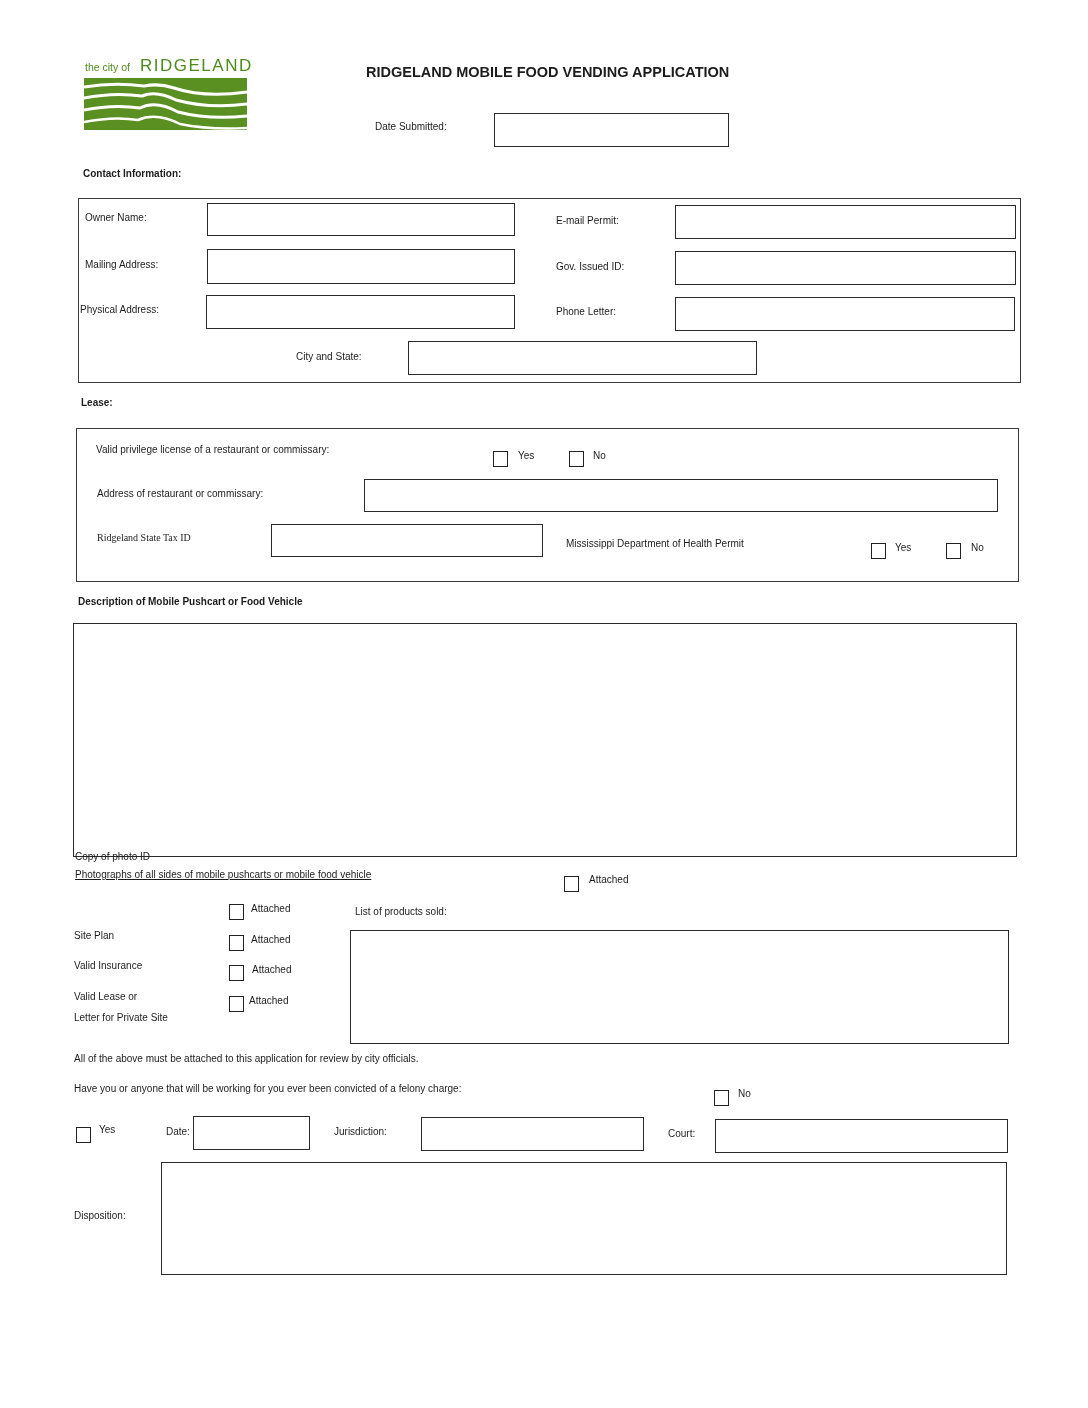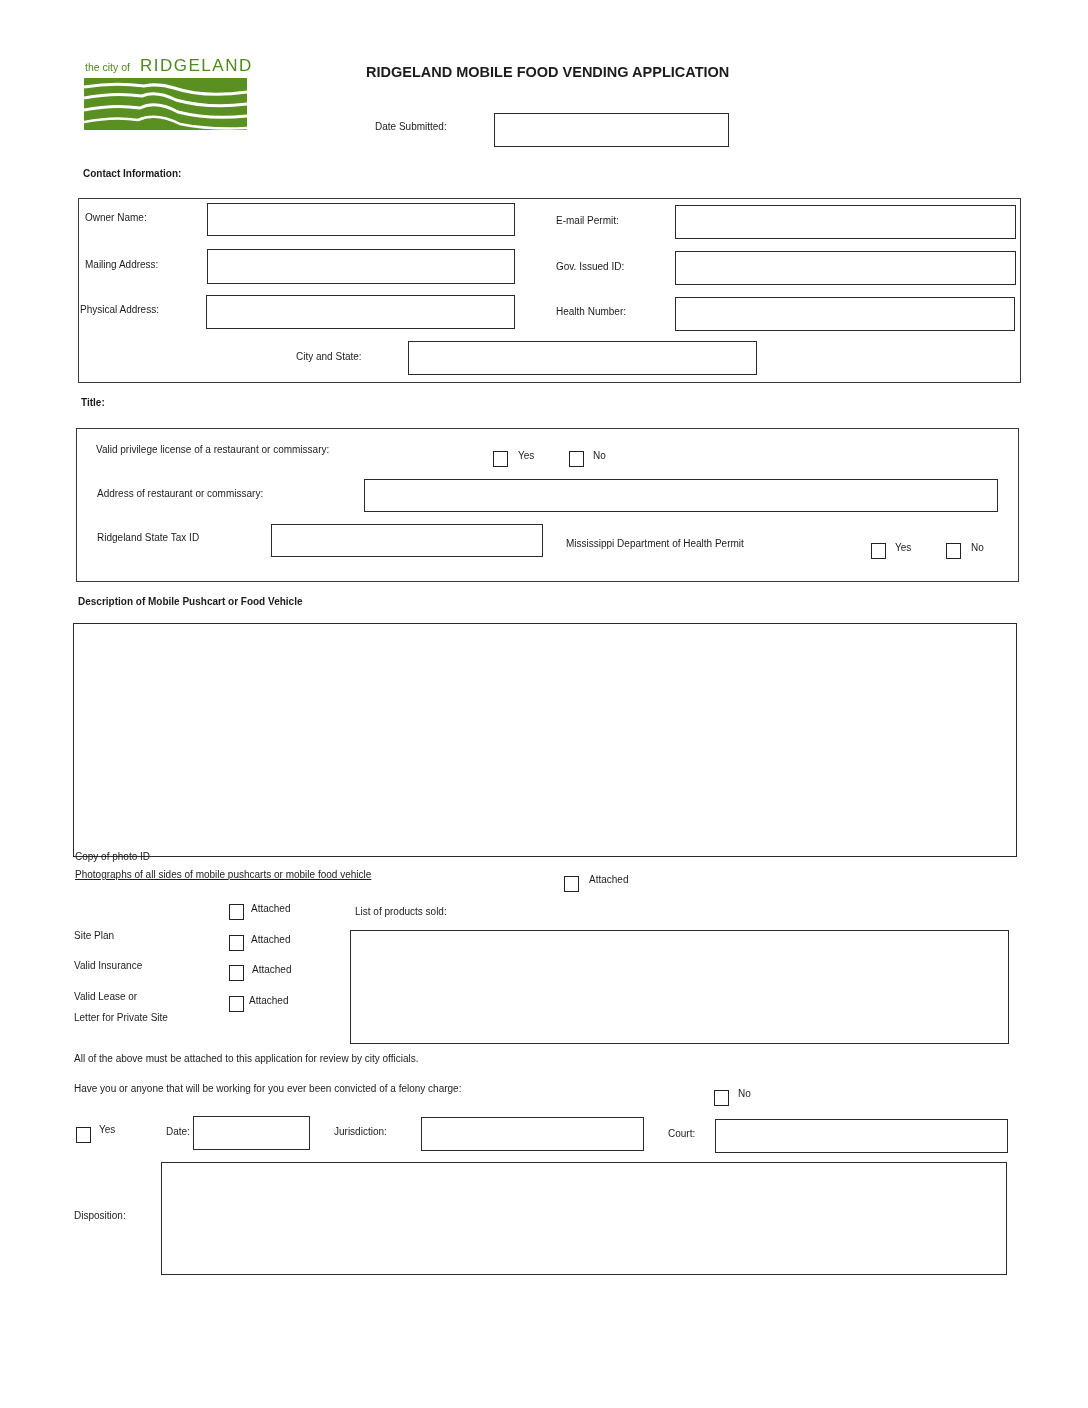--- a/index.html
+++ b/index.html
@@ -50,36 +50,36 @@
 
 <div class="abs txt" style="left:296px;top:351px;">City and State:</div>
 <div class="field" style="left:408px;top:341px;width:349px;height:34px;"></div>
 
 <div class="abs txt" style="left:556px;top:215px;">E-mail Permit:</div>
 <div class="field" style="left:675px;top:205px;width:341px;height:34px;"></div>
 
 <div class="abs txt" style="left:556px;top:261px;">Gov. Issued ID:</div>
 <div class="field" style="left:675px;top:251px;width:341px;height:34px;"></div>
 
-<div class="abs txt" style="left:556px;top:306px;">Health Number:</div>
+<div class="abs txt" style="left:556px;top:306px;">Phone Letter:</div>
 <div class="field" style="left:675px;top:297px;width:340px;height:34px;"></div>
 
-<div class="abs txt bold" style="left:81px;top:397px;">Title:</div>
+<div class="abs txt bold" style="left:81px;top:397px;">Lease:</div>
 <div class="panel" style="left:76px;top:428px;width:943px;height:154px;"></div>
 
 <div class="abs txt" style="left:96px;top:444px;">Valid privilege license of a restaurant or commissary:</div>
 <div class="cb" style="left:493px;top:451px;"></div>
 <div class="abs txt" style="left:518px;top:450px;">Yes</div>
 <div class="cb" style="left:569px;top:451px;"></div>
 <div class="abs txt" style="left:593px;top:450px;">No</div>
 
 <div class="abs txt" style="left:97px;top:488px;">Address of restaurant or commissary:</div>
 <div class="field" style="left:364px;top:479px;width:634px;height:33px;"></div>
 
-<div class="abs txt" style="left:97px;top:532px;">Ridgeland State Tax ID</div>
+<div class="abs txt" style="left:97px;top:532px;font-family:Liberation Serif, serif;">Ridgeland State Tax ID</div>
 <div class="field" style="left:271px;top:524px;width:272px;height:33px;"></div>
 
 <div class="abs txt" style="left:566px;top:538px;">Mississippi Department of Health Permit</div>
 <div class="cb" style="left:871px;top:543px;"></div>
 <div class="abs txt" style="left:895px;top:542px;">Yes</div>
 <div class="cb" style="left:946px;top:543px;"></div>
 <div class="abs txt" style="left:971px;top:542px;">No</div>
 
 <div class="abs txt bold" style="left:78px;top:596px;">Description of Mobile Pushcart or Food Vehicle</div>
 <div class="field" style="left:73px;top:623px;width:944px;height:234px;"></div>

